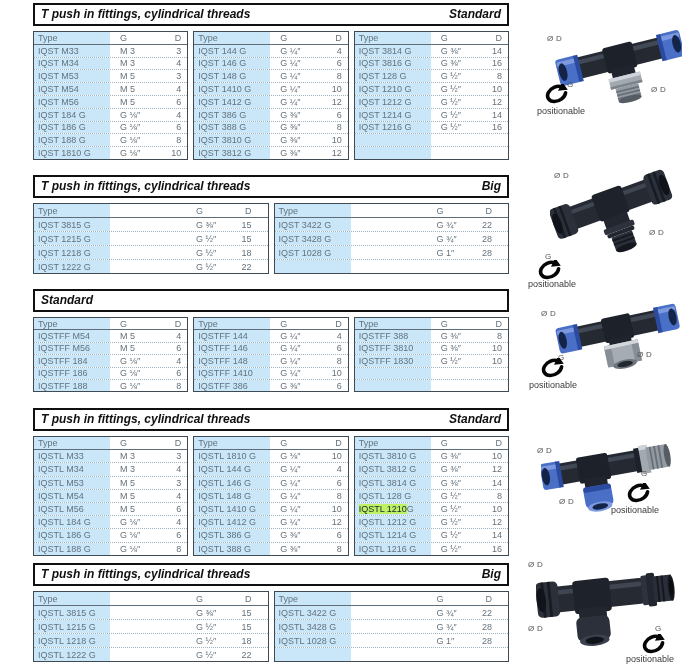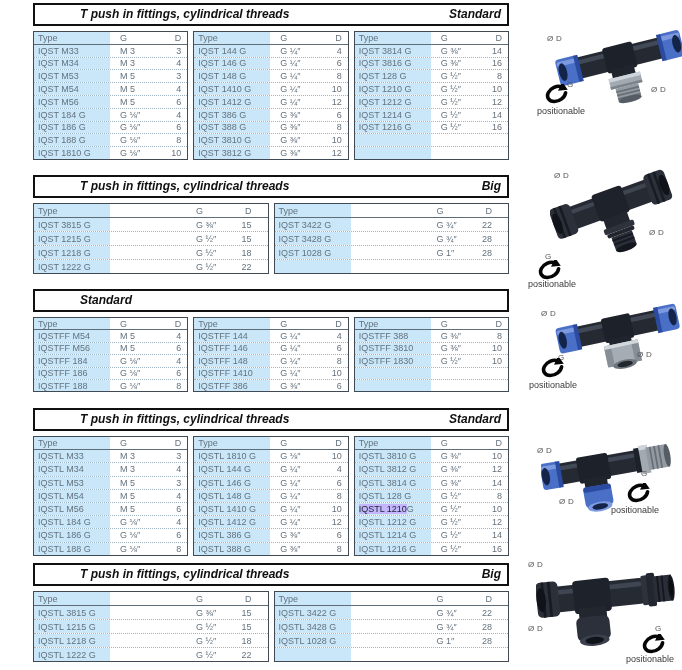--- a/index.html
+++ b/index.html
@@ -1,36 +1,36 @@
 <!DOCTYPE html>
 <html><head>
 <meta charset="utf-8">
 <style>
   html,body{margin:0;padding:0;background:#fff;}
   body{width:682px;height:670px;position:relative;overflow:hidden;
        font-family:"Liberation Sans","DejaVu Sans",sans-serif;}
   .section{position:absolute;left:33px;width:476px;}
   .secbar{border:2px solid #101010;height:16px;display:flex;justify-content:space-between;
           align-items:center;padding:1px 6px 2px 6px;background:#fff;}
-  .sectitle,.sectag{font-size:12px;font-weight:bold;font-style:italic;color:#101010;white-space:nowrap;margin-left:39px;}
+  .sectitle,.sectag{font-size:12px;font-weight:bold;font-style:italic;color:#101010;white-space:nowrap;}
   .tables{display:flex;gap:5px;margin-top:5px;}
   .subtable{flex:1;border:1px solid #3f4a54;background:#fff;}
   .trow{display:flex;align-items:center;color:#64727e;font-size:9px;}
   .trow + .trow{border-top:1px dotted #9fb4c2;}
   .trow.thead{border-bottom:1px solid #5f6d79;}
   .trow.thead + .trow{border-top:none;}
   .tcell{box-sizing:border-box;white-space:nowrap;overflow:hidden;height:100%;display:flex;align-items:center;}
   .tcell.c0{width:76px;background:#c9e7f8;padding-left:4px;}
   .tcell.c1{flex:1;padding-left:10px;}
   .tcell.c2{width:30px;justify-content:flex-end;padding-right:6px;}
   .cols2 .tcell.c1{padding-left:86px;}
   .cols2 .tcell.c2{width:46px;padding-right:16px;}
   .s1 .trow{height:11.8px;} .s2 .trow{height:13px;} .s3 .trow{height:11.4px;}
   .s4 .trow{height:12.2px;} .s5 .trow{height:13px;}
-  .hl{background:#c4b5fd;color:#17242e;}
+  .hl{background:#bef264;color:#17242e;}
   .imgbox{position:absolute;text-align:right;}
   .imglabel{position:absolute;font-size:8px;color:#545454;letter-spacing:.3px;white-space:nowrap;}
   .caption{position:absolute;font-size:9px;color:#3a3a3a;white-space:nowrap;}
   .fitsvg,.arrow{position:absolute;}
 </style>
 </head>
 <body>
 
 <div class="section s1" style="top:3px">
   <div class="secbar">

